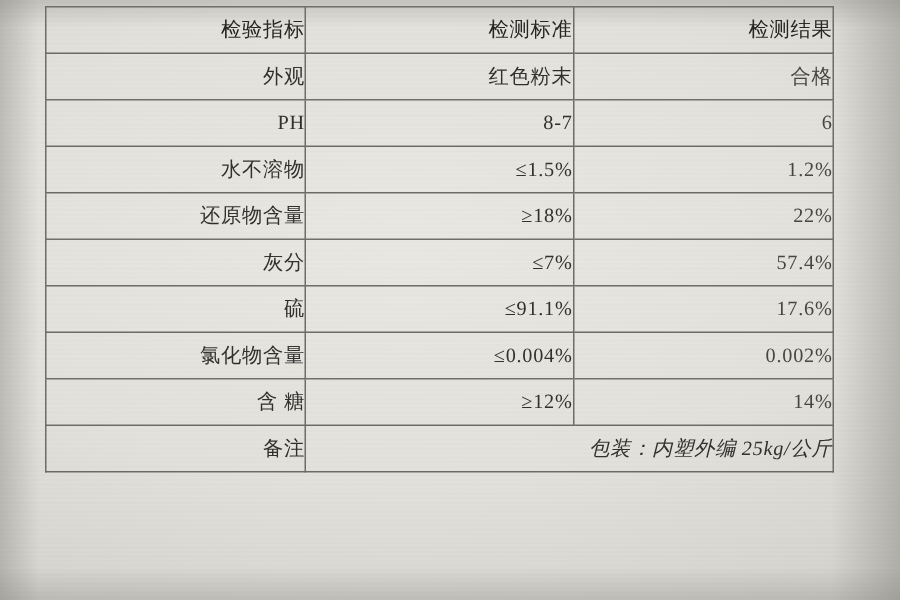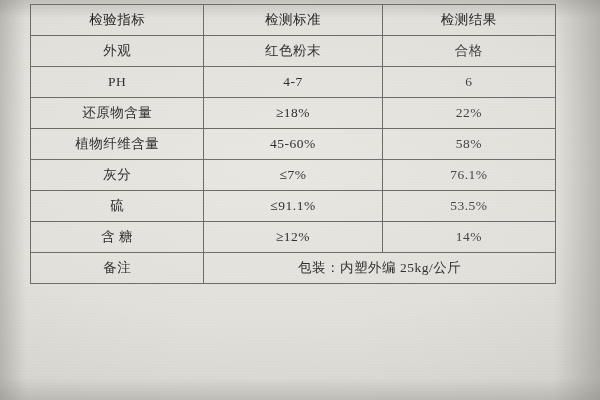--- a/index.html
+++ b/index.html
@@ -53,21 +53,21 @@
     height: 392px;
   }
 
   table.report {
     border-collapse: collapse;
     width: 100%;
     table-layout: fixed;
   }
   table.report td {
     border: 1px solid #6d6b67;
-    text-align: center;
+    text-align: right;
     vertical-align: middle;
     color: #2f2e2c;
     font-size: 13.5px;
     letter-spacing: 0.5px;
     padding: 0;
     height: 30px;
     line-height: 30px;
     white-space: nowrap;
     overflow: hidden;
   }
@@ -86,20 +86,21 @@
   table.report tr.header td {
     color: #232220;
   }
 
   td.remark-label {
     width: 33%;
   }
   td.remark-value {
     text-align: left;
     padding-left: 14px;
+    font-style: italic;
   }
 
   
   #grain {
     position: absolute;
     inset: 0;
     pointer-events: none;
     background:
       repeating-linear-gradient(to bottom, rgba(255,255,255,0.045) 0px, rgba(255,255,255,0.045) 1px, rgba(0,0,0,0.02) 2px, rgba(0,0,0,0.0) 3px);
     opacity: 0.55;
@@ -118,42 +119,47 @@
           <td class="col-res">检测结果</td>
         </tr>
 
         <tr>
           <td class="col-item">外观</td>
           <td class="col-std">红色粉末</td>
           <td class="col-res">合格</td>
         </tr>
         <tr>
           <td class="col-item">PH</td>
-          <td class="col-std">4-7</td>
+          <td class="col-std">8-7</td>
           <td class="col-res">6</td>
+        </tr>
+        <tr>
+          <td class="col-item">水不溶物</td>
+          <td class="col-std">≤1.5%</td>
+          <td class="col-res">1.2%</td>
         </tr>
         <tr>
           <td class="col-item">还原物含量</td>
           <td class="col-std">≥18%</td>
           <td class="col-res">22%</td>
         </tr>
         <tr>
-          <td class="col-item">植物纤维含量</td>
-          <td class="col-std">45-60%</td>
-          <td class="col-res">58%</td>
-        </tr>
-        <tr>
           <td class="col-item">灰分</td>
           <td class="col-std">≤7%</td>
-          <td class="col-res">76.1%</td>
+          <td class="col-res">57.4%</td>
         </tr>
         <tr>
           <td class="col-item">硫</td>
           <td class="col-std">≤91.1%</td>
-          <td class="col-res">53.5%</td>
+          <td class="col-res">17.6%</td>
+        </tr>
+        <tr>
+          <td class="col-item">氯化物含量</td>
+          <td class="col-std">≤0.004%</td>
+          <td class="col-res">0.002%</td>
         </tr>
         <tr>
           <td class="col-item">含  糖</td>
           <td class="col-std">≥12%</td>
           <td class="col-res">14%</td>
         </tr>
 
         <tr>
           <td class="remark-label">备注</td>
           <td class="remark-value" colspan="2">包装：内塑外编 25kg/公斤</td>

